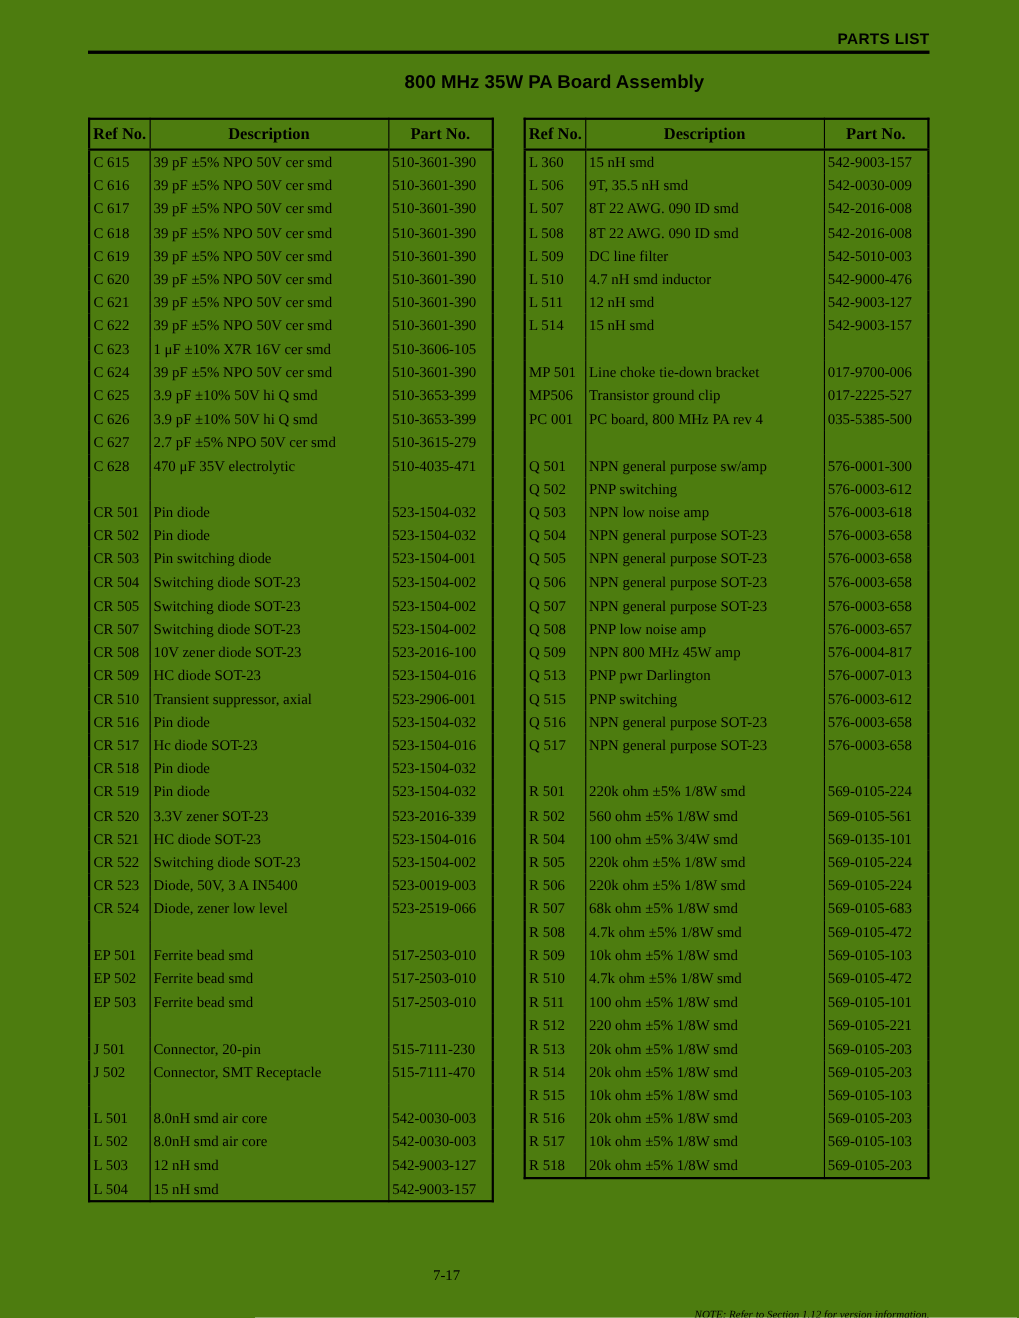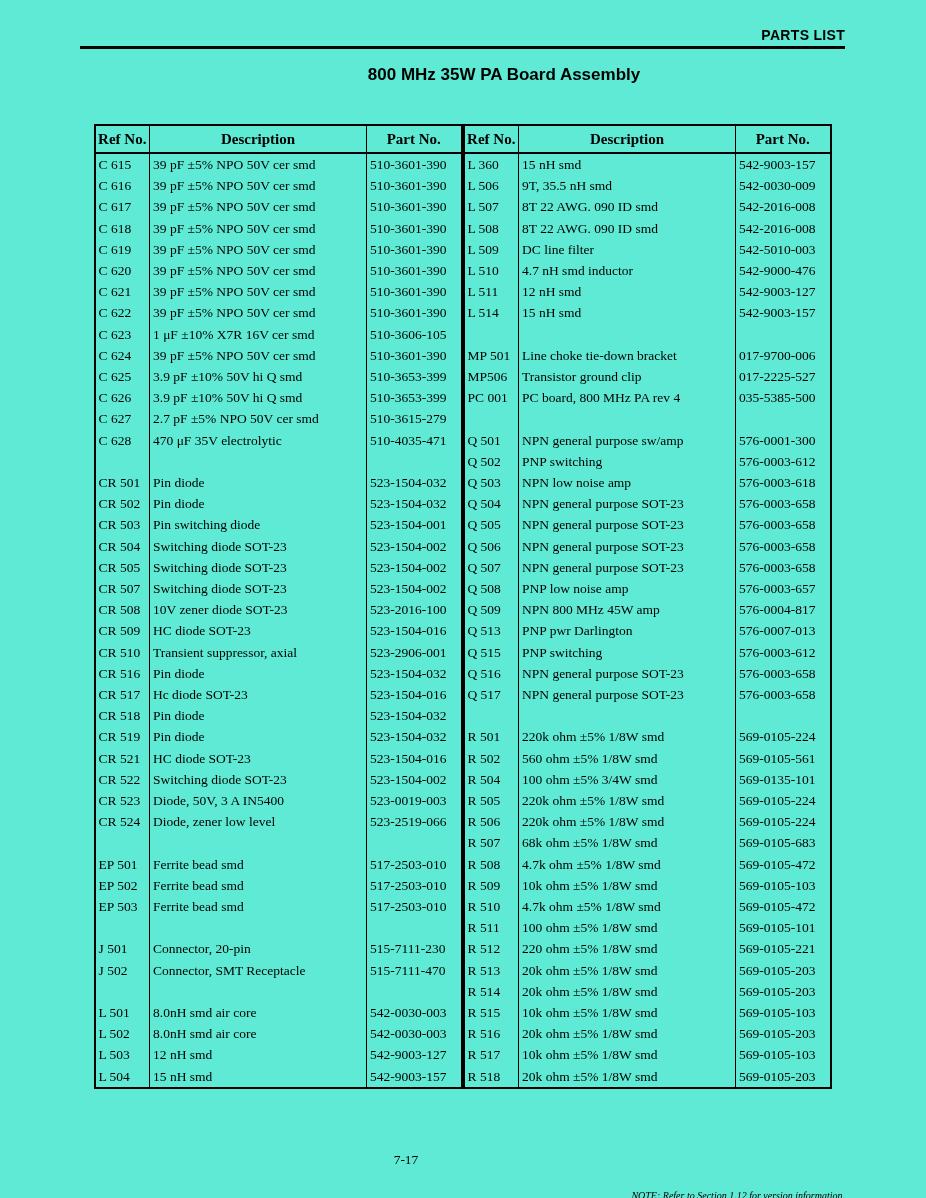--- a/index.html
+++ b/index.html
@@ -1,34 +1,34 @@
 <!DOCTYPE html>
 <html><head>
 <meta charset="utf-8">
 <style>
   html,body{margin:0;padding:0;background:#fff;}
   .page{
-    position:relative;width:926px;height:1198px;background:#5eead4;
+    position:relative;width:926px;height:1198px;background:#4d7c0f;
     font-family:"Liberation Serif",serif;color:#000;overflow:hidden;
   }
   .header-label{
     position:absolute;top:27px;right:81px;
     font-family:"Liberation Sans",sans-serif;font-weight:bold;font-size:14px;
     letter-spacing:0.3px;
   }
   .top-rule{
     position:absolute;top:46px;left:80px;width:765px;height:3px;background:#000;
   }
   .doc-title{
     position:absolute;top:65px;left:0;width:926px;text-align:center;
     font-family:"Liberation Sans",sans-serif;font-weight:bold;font-size:17px;padding-left:41px;
   }
   .tables{
-    position:absolute;top:124px;left:80px;width:765px;
-    display:flex;justify-content:center;align-items:flex-start;
+    position:absolute;top:107px;left:80px;width:765px;
+    display:flex;justify-content:space-between;align-items:flex-start;
   }
   table.parts-table{
     border-collapse:collapse;border:2px solid #000;table-layout:fixed;width:367px;
   }
   table.parts-table col.c-ref{width:55px;}
   table.parts-table col.c-desc{width:217px;}
   table.parts-table col.c-part{width:95px;}
   table.parts-table th{
     font-family:"Liberation Serif",serif;font-weight:bold;font-size:15px;
     height:26px;text-align:center;vertical-align:middle;
@@ -207,20 +207,25 @@
             <td class="c-ref">CR 518</td>
             <td class="c-desc">Pin diode</td>
             <td class="c-part">523-1504-032</td>
           </tr>
           <tr>
             <td class="c-ref">CR 519</td>
             <td class="c-desc">Pin diode</td>
             <td class="c-part">523-1504-032</td>
           </tr>
           <tr>
+            <td class="c-ref">CR 520</td>
+            <td class="c-desc">3.3V zener SOT-23</td>
+            <td class="c-part">523-2016-339</td>
+          </tr>
+          <tr>
             <td class="c-ref">CR 521</td>
             <td class="c-desc">HC diode SOT-23</td>
             <td class="c-part">523-1504-016</td>
           </tr>
           <tr>
             <td class="c-ref">CR 522</td>
             <td class="c-desc">Switching diode SOT-23</td>
             <td class="c-part">523-1504-002</td>
           </tr>
           <tr>

